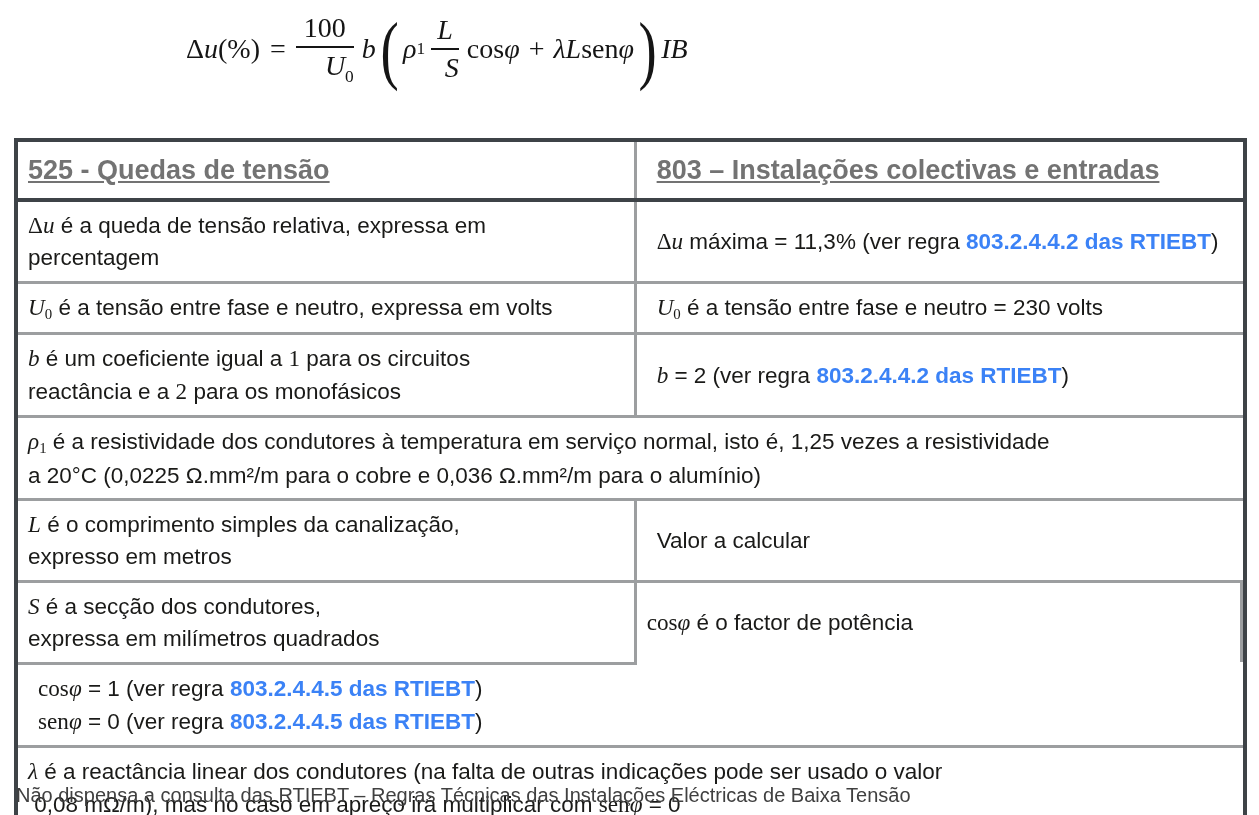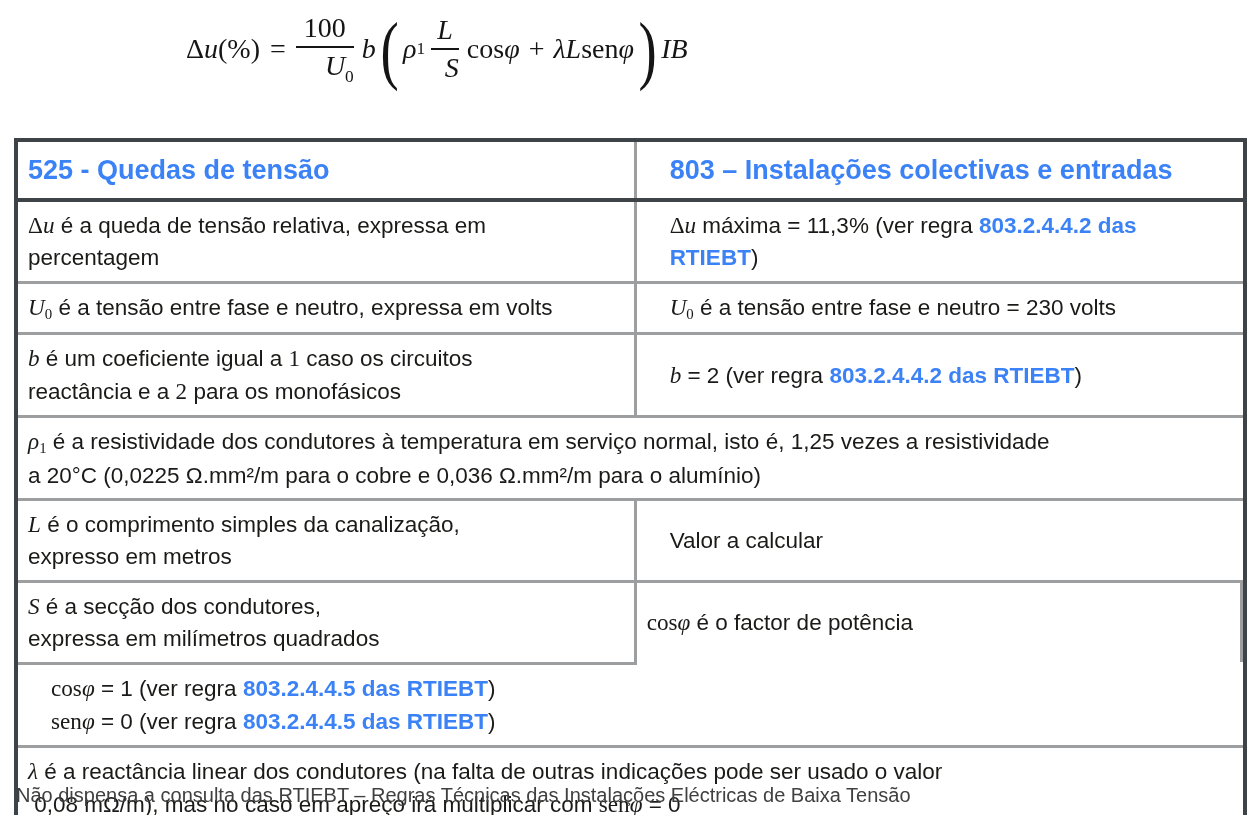--- a/index.html
+++ b/index.html
@@ -36,24 +36,24 @@
     position:absolute;left:14px;top:138px;width:1233px;
     border:4px solid #3e4347;background:#fff;
   }
   .grid{display:grid;grid-template-columns:50.5% 49.5%;}
   .thead{border-bottom:4px solid #3e4347;}
   .cell{
     display:flex;align-items:center;
     padding:7px 12px 7px 10px;
     font-size:22.5px;line-height:1.42;
   }
-  .cell.rightc,.cell.hdr-r{padding-left:33px;}
+  .cell.rightc,.cell.hdr-r{padding-left:20px;}
   .cell.hdr{
-    font-size:27px;font-weight:700;color:#3b82f6;
-    padding-top:9px;padding-bottom:9px;min-height:50px;
+    font-size:27px;font-weight:700;color:#737373;
+    padding-top:9px;padding-bottom:9px;min-height:50px;text-decoration:underline;
   }
   .cell.leftc,.cell.hdr-l{border-right:3px solid #9c9ea0;}
   .cell.full{grid-column:1 / -1;}
   .cell.bt{border-top:3px solid #9c9ea0;}
   .cellinner{display:block;}
 
   
   .seg-t{font-family:"Liberation Sans",sans-serif;}
   .seg-mvar{font-family:"Liberation Serif",serif;font-style:italic;font-size:1.03em;}
   .seg-mrm{font-family:"Liberation Serif",serif;font-size:1.03em;}
@@ -114,21 +114,21 @@
         <div class="cell rightc">
           <div class="cellinner"><span class="seg-mrm">Δ</span><span class="seg-mvar">u</span><span class="seg-t"> máxima = 11,3% (ver regra </span><span class="seg-bld">803.2.4.4.2 das RTIEBT</span><span class="seg-t">)</span></div>
         </div>
         <div class="cell leftc bt">
           <div class="cellinner"><span class="seg-mvar">U</span><span class="seg-msub">0</span><span class="seg-t"> é a tensão entre fase e neutro, expressa em volts</span></div>
         </div>
         <div class="cell rightc bt">
           <div class="cellinner"><span class="seg-mvar">U</span><span class="seg-msub">0</span><span class="seg-t"> é a tensão entre fase e neutro = 230 volts</span></div>
         </div>
         <div class="cell leftc bt">
-          <div class="cellinner"><span class="seg-mvar">b</span><span class="seg-t"> é um coeficiente igual a </span><span class="seg-mrm">1</span><span class="seg-t"> caso os circuitos</span><br><span class="seg-t">reactância e a </span><span class="seg-mrm">2</span><span class="seg-t"> para os monofásicos</span></div>
+          <div class="cellinner"><span class="seg-mvar">b</span><span class="seg-t"> é um coeficiente igual a </span><span class="seg-mrm">1</span><span class="seg-t"> para os circuitos</span><br><span class="seg-t">reactância e a </span><span class="seg-mrm">2</span><span class="seg-t"> para os monofásicos</span></div>
         </div>
         <div class="cell rightc bt">
           <div class="cellinner"><span class="seg-mvar">b</span><span class="seg-t"> = 2 (ver regra </span><span class="seg-bld">803.2.4.4.2 das RTIEBT</span><span class="seg-t">)</span></div>
         </div>
         <div class="cell full bt">
           <div class="cellinner"><span class="seg-mvar">ρ</span><span class="seg-msub">1</span><span class="seg-t"> é a resistividade dos condutores à temperatura em serviço normal, isto é, 1,25 vezes a resistividade</span><br><span class="seg-t">a 20°C (0,0225 Ω.mm²/m para o cobre e 0,036 Ω.mm²/m para o alumínio)</span></div>
         </div>
         <div class="cell leftc bt">
           <div class="cellinner"><span class="seg-mvar">L</span><span class="seg-t"> é o comprimento simples da canalização,</span><br><span class="seg-t">expresso em metros</span></div>
         </div>

